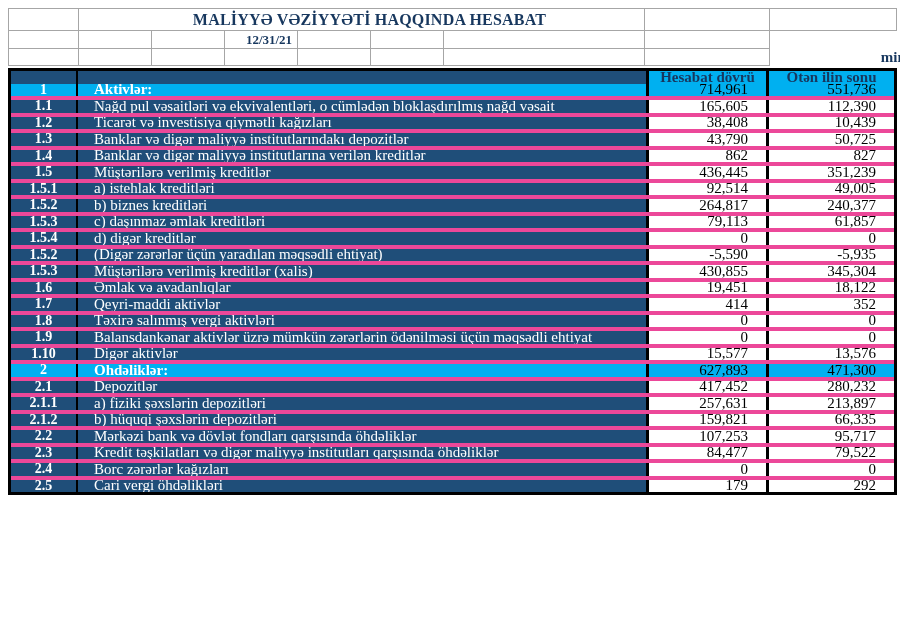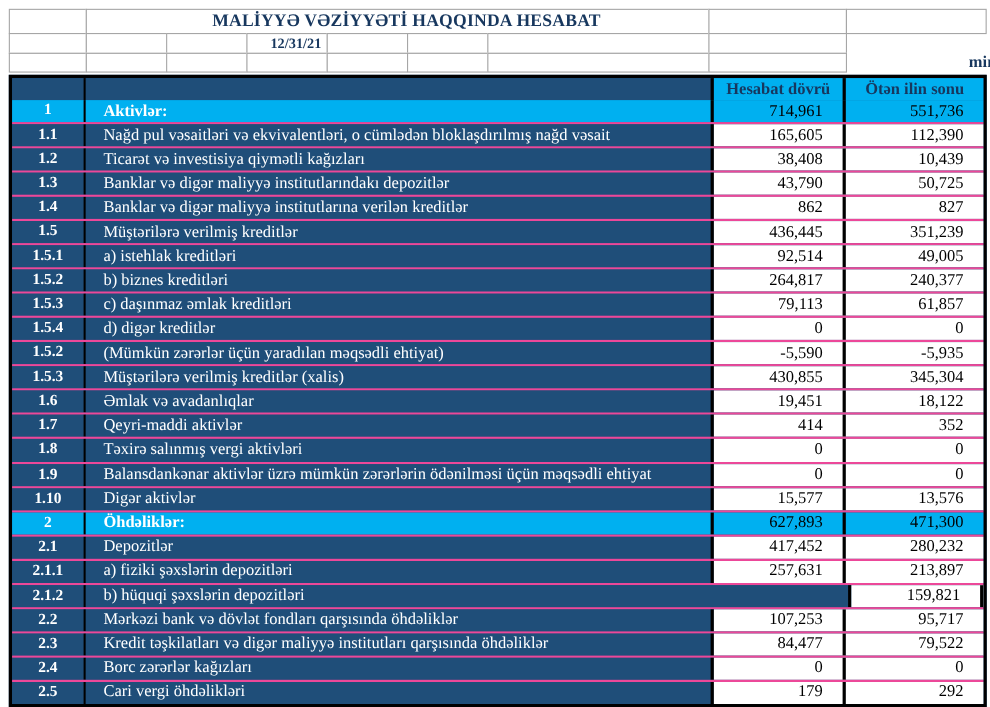--- a/index.html
+++ b/index.html
@@ -38,27 +38,27 @@
   .unit-note {
     position: absolute;
     display: flex; align-items: center; justify-content: flex-end;
     font-weight: bold; font-size: 15px; color: var(--ink);
   }
 
   
   .ftable {
     position: absolute;
     left: 8px; top: 68px;
-    width: 889px; height: 575px;
+    width: 889px; height: 427px;
     box-sizing: border-box;
     border: 3px solid #000;
     display: flex; flex-direction: column;
     background: var(--navy);
   }
-  .trow { display: flex; flex: 1; min-height: 0; border-top: 2px solid #ec4899; }
+  .trow { display: flex; flex: 1; min-height: 0; border-top: 4px solid #ec4899; }
   .trow:first-child { border-top: none; }
 
   .c { box-sizing: border-box; display: flex; align-items: center; min-width: 0; overflow: hidden; }
   .c-num {
     width: 67px; border-right: 2px solid #000;
     background: var(--navy); color: #fff;
     justify-content: center; font-weight: bold; font-size: 14px;
   }
   .c-label {
     flex: 1; border-right: 3px solid #000;
@@ -169,21 +169,21 @@
     <div class="c c-label">c) daşınmaz əmlak kreditləri</div>
     <div class="c c-val c-v1">79,113</div>
     <div class="c c-val c-v2">61,857</div>
   </div><div class="trow">
     <div class="c c-num">1.5.4</div>
     <div class="c c-label">d) digər kreditlər</div>
     <div class="c c-val c-v1">0</div>
     <div class="c c-val c-v2">0</div>
   </div><div class="trow">
     <div class="c c-num">1.5.2</div>
-    <div class="c c-label">(Mümkün zərərlər üçün yaradılan məqsədli ehtiyat)</div>
+    <div class="c c-label">(Digər zərərlər üçün yaradılan məqsədli ehtiyat)</div>
     <div class="c c-val c-v1">-5,590</div>
     <div class="c c-val c-v2">-5,935</div>
   </div><div class="trow">
     <div class="c c-num">1.5.3</div>
     <div class="c c-label">Müştərilərə verilmiş kreditlər (xalis)</div>
     <div class="c c-val c-v1">430,855</div>
     <div class="c c-val c-v2">345,304</div>
   </div><div class="trow">
     <div class="c c-num">1.6</div>
     <div class="c c-label">Əmlak və avadanlıqlar</div>
@@ -221,20 +221,21 @@
     <div class="c c-val c-v2">280,232</div>
   </div><div class="trow">
     <div class="c c-num">2.1.1</div>
     <div class="c c-label">a) fiziki şəxslərin depozitləri</div>
     <div class="c c-val c-v1">257,631</div>
     <div class="c c-val c-v2">213,897</div>
   </div><div class="trow">
     <div class="c c-num">2.1.2</div>
     <div class="c c-label">b) hüquqi şəxslərin depozitləri</div>
     <div class="c c-val c-v1">159,821</div>
+    <div class="c c-val c-v2">66,335</div>
   </div><div class="trow">
     <div class="c c-num">2.2</div>
     <div class="c c-label">Mərkəzi bank və dövlət fondları qarşısında öhdəliklər</div>
     <div class="c c-val c-v1">107,253</div>
     <div class="c c-val c-v2">95,717</div>
   </div><div class="trow">
     <div class="c c-num">2.3</div>
     <div class="c c-label">Kredit təşkilatları və digər maliyyə institutları qarşısında öhdəliklər</div>
     <div class="c c-val c-v1">84,477</div>
     <div class="c c-val c-v2">79,522</div>

